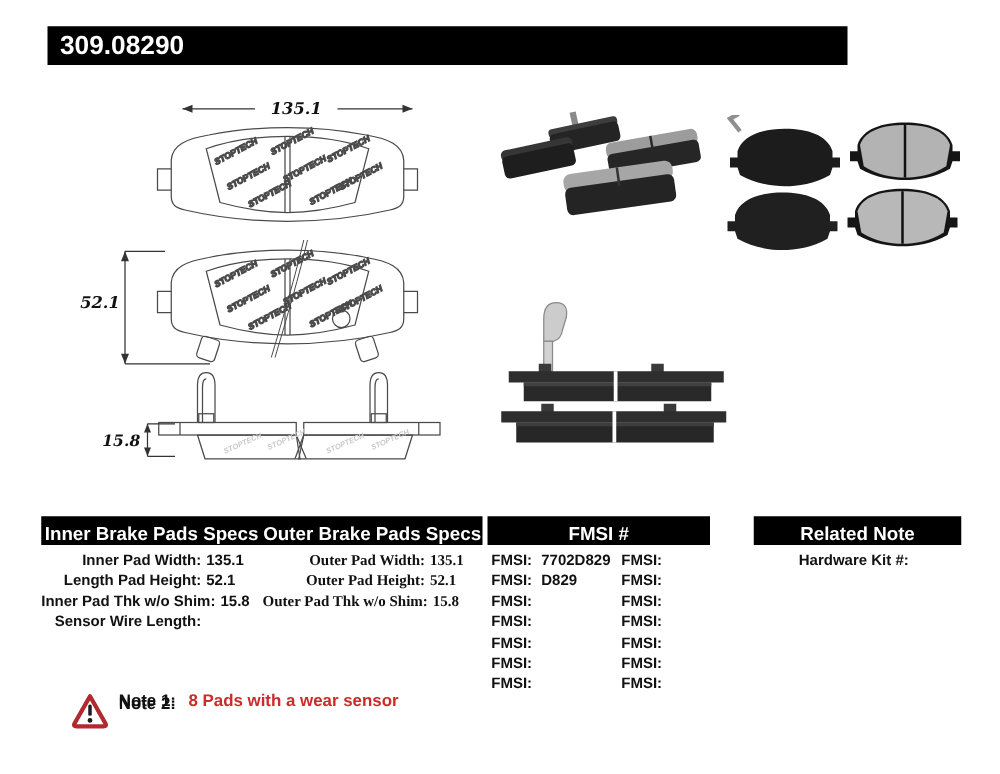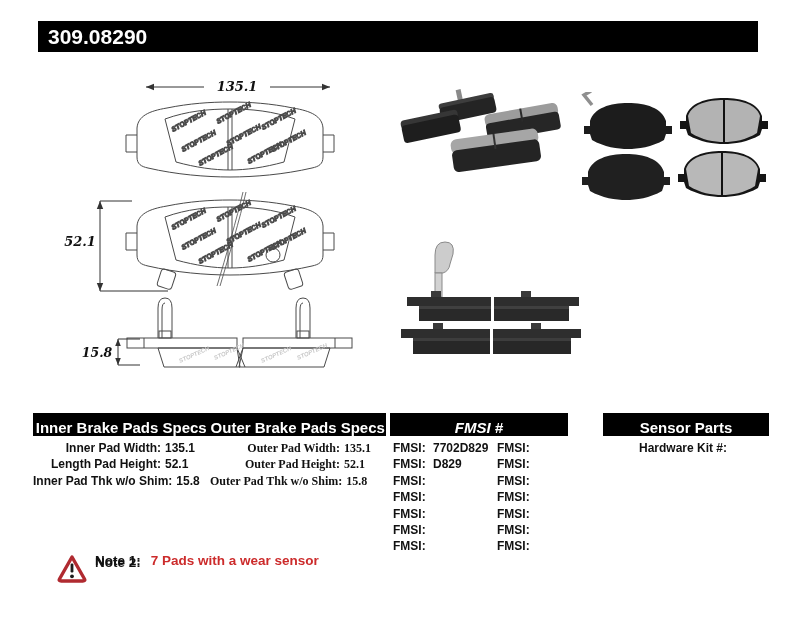--- a/index.html
+++ b/index.html
@@ -1,19 +1,19 @@
 <!DOCTYPE html>
 <html><head>
 <meta charset="utf-8">
 <style>
   html,body{margin:0;padding:0;background:#fff;}
   .sheet{position:relative;width:800px;height:619px;background:#fff;overflow:hidden;
          font-family:"Liberation Sans",sans-serif;color:#111;}
   
-  .topbar{position:absolute;left:38px;top:21px;width:720px;height:31px;background:#000;
+  .topbar{position:absolute;left:38px;top:21px;width:640px;height:31px;background:#000;
           color:#fff;display:flex;align-items:center;justify-content:space-between;
           font-weight:bold;font-size:21px;box-sizing:border-box;padding:0 10px;}
   
   .drawing{position:absolute;left:40px;top:70px;}
   .photo1{position:absolute;left:393px;top:88px;}
   .photo2{position:absolute;left:570px;top:92px;}
   .photo3{position:absolute;left:393px;top:233px;}
   .dimtxt{font-family:"DejaVu Serif",serif;font-style:italic;font-weight:bold;font-size:13px;fill:#111;}
   .dimtxt2{font-family:"DejaVu Serif",serif;font-style:italic;font-weight:bold;font-size:12.5px;fill:#111;}
   .wm{font-family:"Liberation Sans",sans-serif;font-weight:bold;font-style:italic;
@@ -194,41 +194,42 @@
       <rect x="20" y="105" width="158" height="16" fill="#272727"></rect>
       <rect x="20" y="105" width="158" height="3" fill="#3d3d3d"></rect>
       <rect x="97" y="96" width="3" height="25" fill="#ffffff"></rect>
     </g>
   </svg>
 
   <div class="hdrbar" style="left:33px;width:353px;">
     <div class="cell">Inner Brake Pads Specs</div>
     <div class="cell">Outer Brake Pads Specs</div>
   </div>
-  <div class="hdrbar" style="left:390px;width:178px;font-style:italic;">
+  <div class="hdrbar" style="left:390px;width:178px;">
     <div class="cell">FMSI #</div>
   </div>
   <div class="hdrbar" style="left:603px;width:166px;">
-    <div class="cell">Sensor Parts</div>
+    <div class="cell">Related Note</div>
   </div>
 
   <div class="col" style="left:33px;top:440px;width:170px;">
     <div class="srow">
         <span class="lbl">Inner Pad Width:</span>
         <span class="val">135.1</span>
       </div>
     <div class="srow">
         <span class="lbl">Length Pad Height:</span>
         <span class="val">52.1</span>
       </div>
     <div class="srow">
         <span class="lbl">Inner Pad Thk w/o Shim:</span>
         <span class="val">15.8</span>
       </div>
     <div class="srow">
+        <span class="lbl">Sensor Wire Length:</span>
         <span class="val"></span>
       </div>
   </div>
 
   <div class="col" style="left:210px;top:440px;width:172px;font-family:Liberation Serif, serif;">
     <div class="srow">
         <span class="lbl">Outer Pad Width:</span>
         <span class="val">135.1</span>
       </div>
     <div class="srow">
@@ -309,19 +310,19 @@
         <span class="val"></span>
       </div>
   </div>
 
   <svg class="warnicon" width="30" height="30" viewBox="0 0 30 30">
     <path d="M15,3 L27.5,25 Q28.6,27 25.8,27 L4.2,27 Q1.4,27 2.5,25 Z" fill="#ffffff" stroke="#b02a30" stroke-width="3.4" stroke-linejoin="round"></path>
     <rect x="13.6" y="9.5" width="2.8" height="9" rx="1.2" fill="#1c1c1c"></rect>
     <circle cx="15" cy="22.3" r="1.9" fill="#1c1c1c"></circle>
   </svg>
   <div class="note n1">
-    <span>Note 1:</span><span class="red">7 Pads with a wear sensor</span>
+    <span>Note 1:</span><span class="red">8 Pads with a wear sensor</span>
   </div>
   <div class="note n2">
     <span>Note 2:</span><span class="red"></span>
   </div>
 
 </div>
 
 </body></html>

